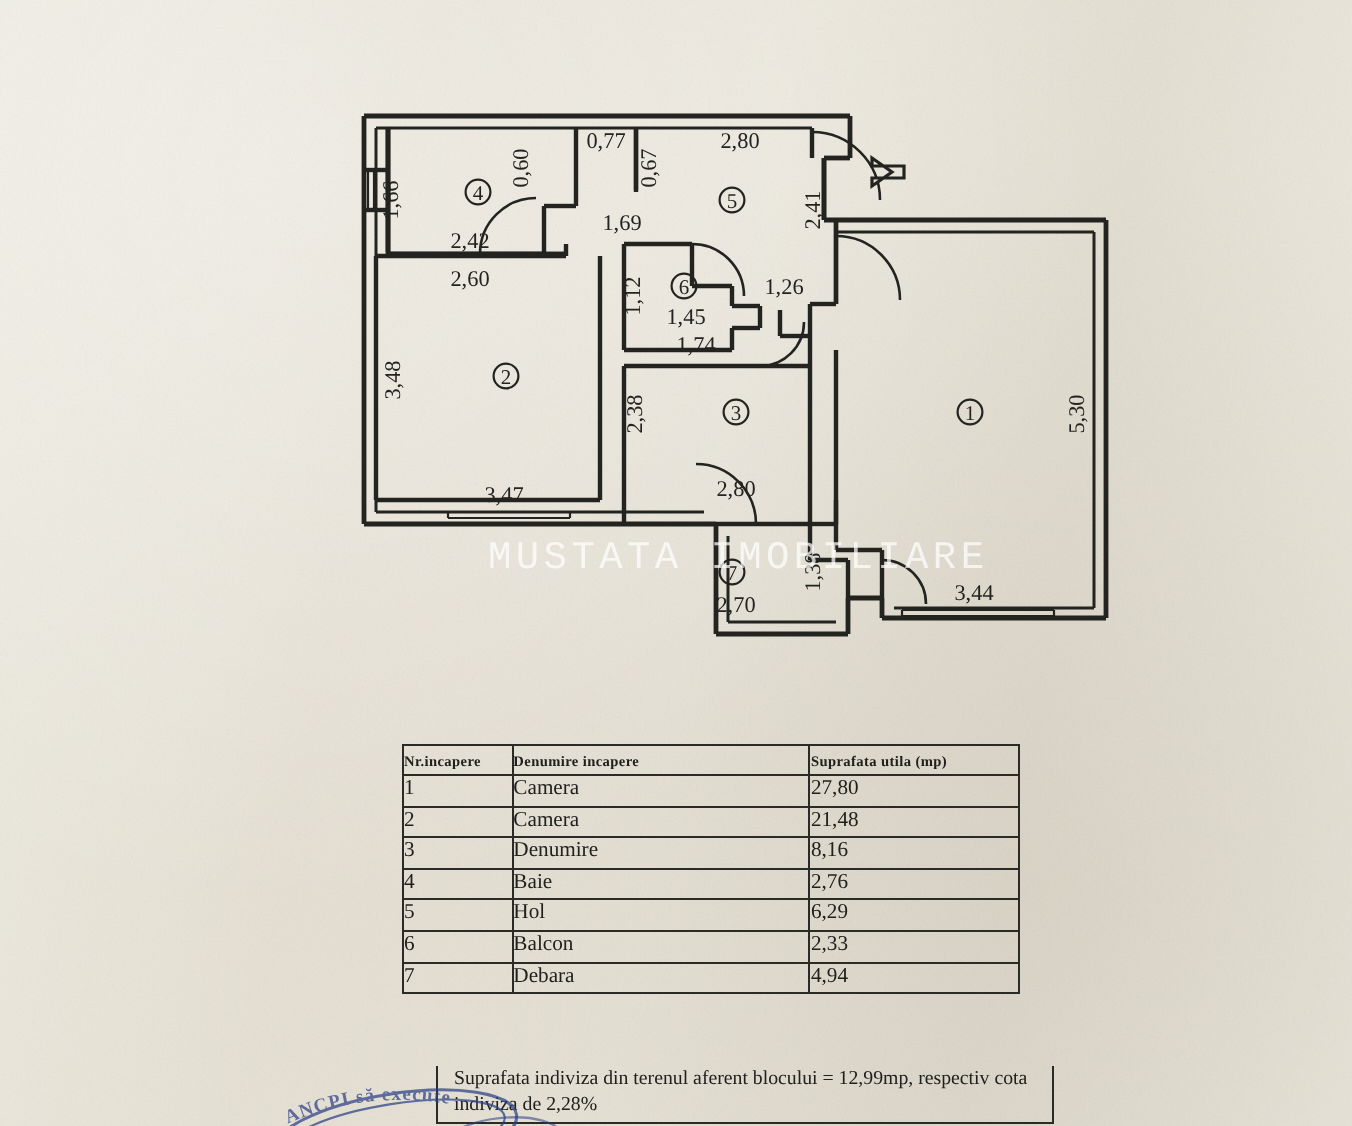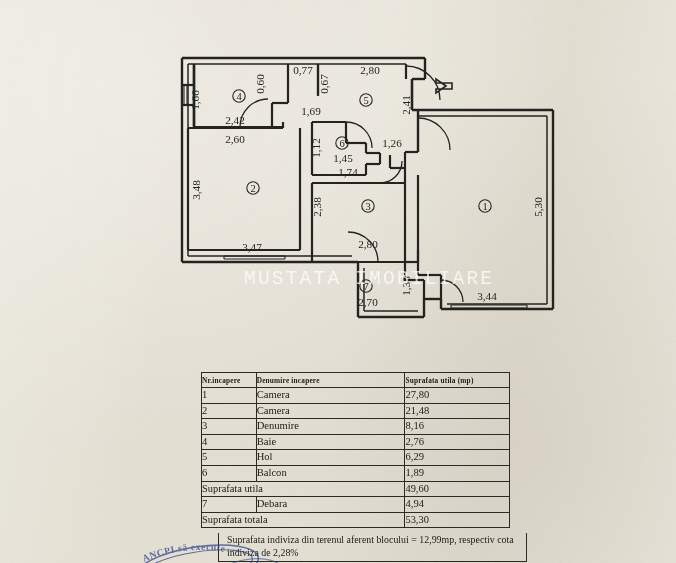--- a/index.html
+++ b/index.html
@@ -388,34 +388,26 @@
         <td class="col-area">2,76</td>
       </tr>
       <tr>
         <td class="col-nr">5</td>
         <td class="col-name">Hol</td>
         <td class="col-area">6,29</td>
       </tr>
       <tr>
         <td class="col-nr">6</td>
         <td class="col-name">Balcon</td>
-        <td class="col-area">1,89</td>
-      </tr>
-      <tr class="summary">
-        <td colspan="2">Suprafata utila</td>
-        <td class="col-area">49,60</td>
+        <td class="col-area">2,33</td>
       </tr>
       <tr>
         <td class="col-nr">7</td>
         <td class="col-name">Debara</td>
         <td class="col-area">4,94</td>
-      </tr>
-      <tr class="summary">
-        <td colspan="2">Suprafata totala</td>
-        <td class="col-area">53,30</td>
       </tr>
     </tbody>
   </table>
 </div>
 
 <div id="footer-note">Suprafata indiviza din terenul aferent blocului = 12,99mp, respectiv cota indiviza de 2,28%</div>
 
 <svg id="ancpi-stamp" width="150" height="46" viewBox="0 0 150 46">
   <defs>
     <path id="stamp-arc" d="M6,34 Q62,6 128,30" fill="none"></path>

